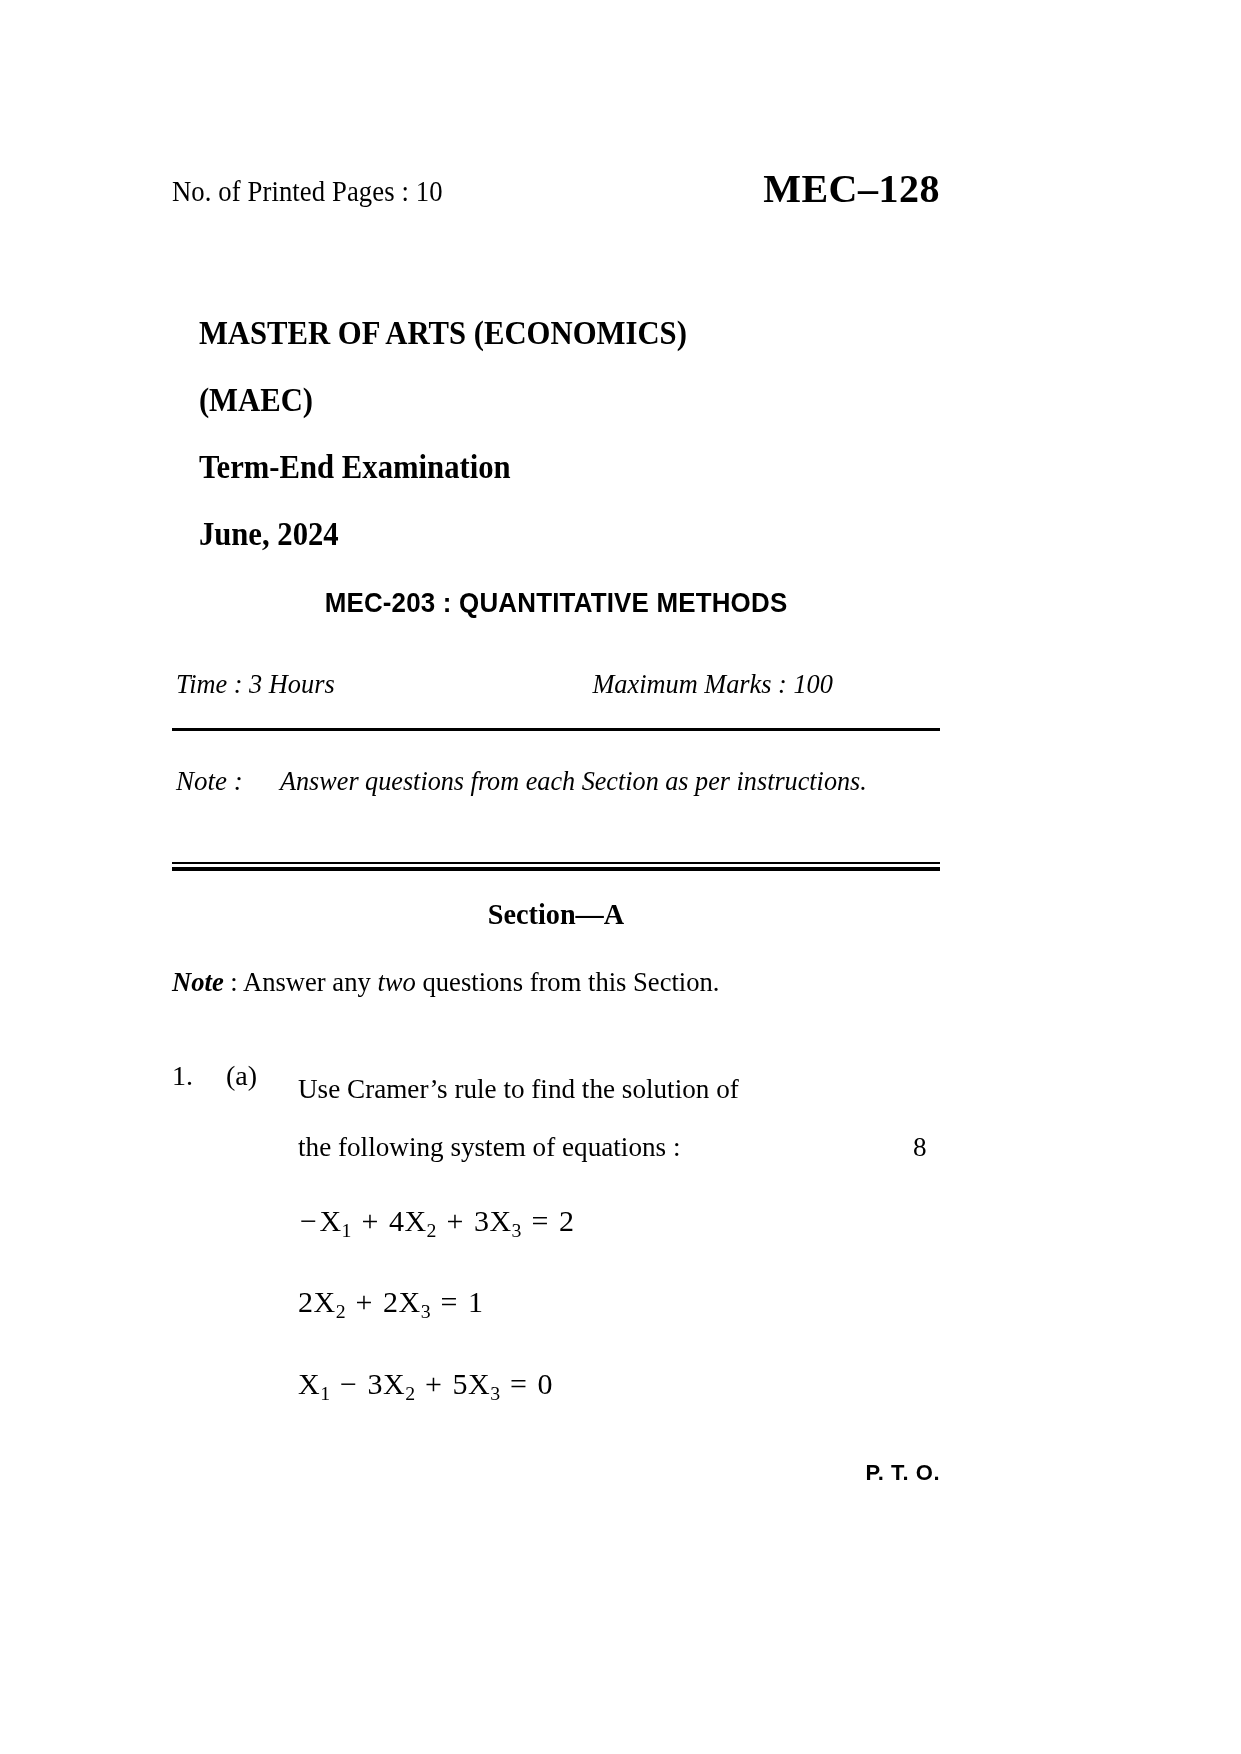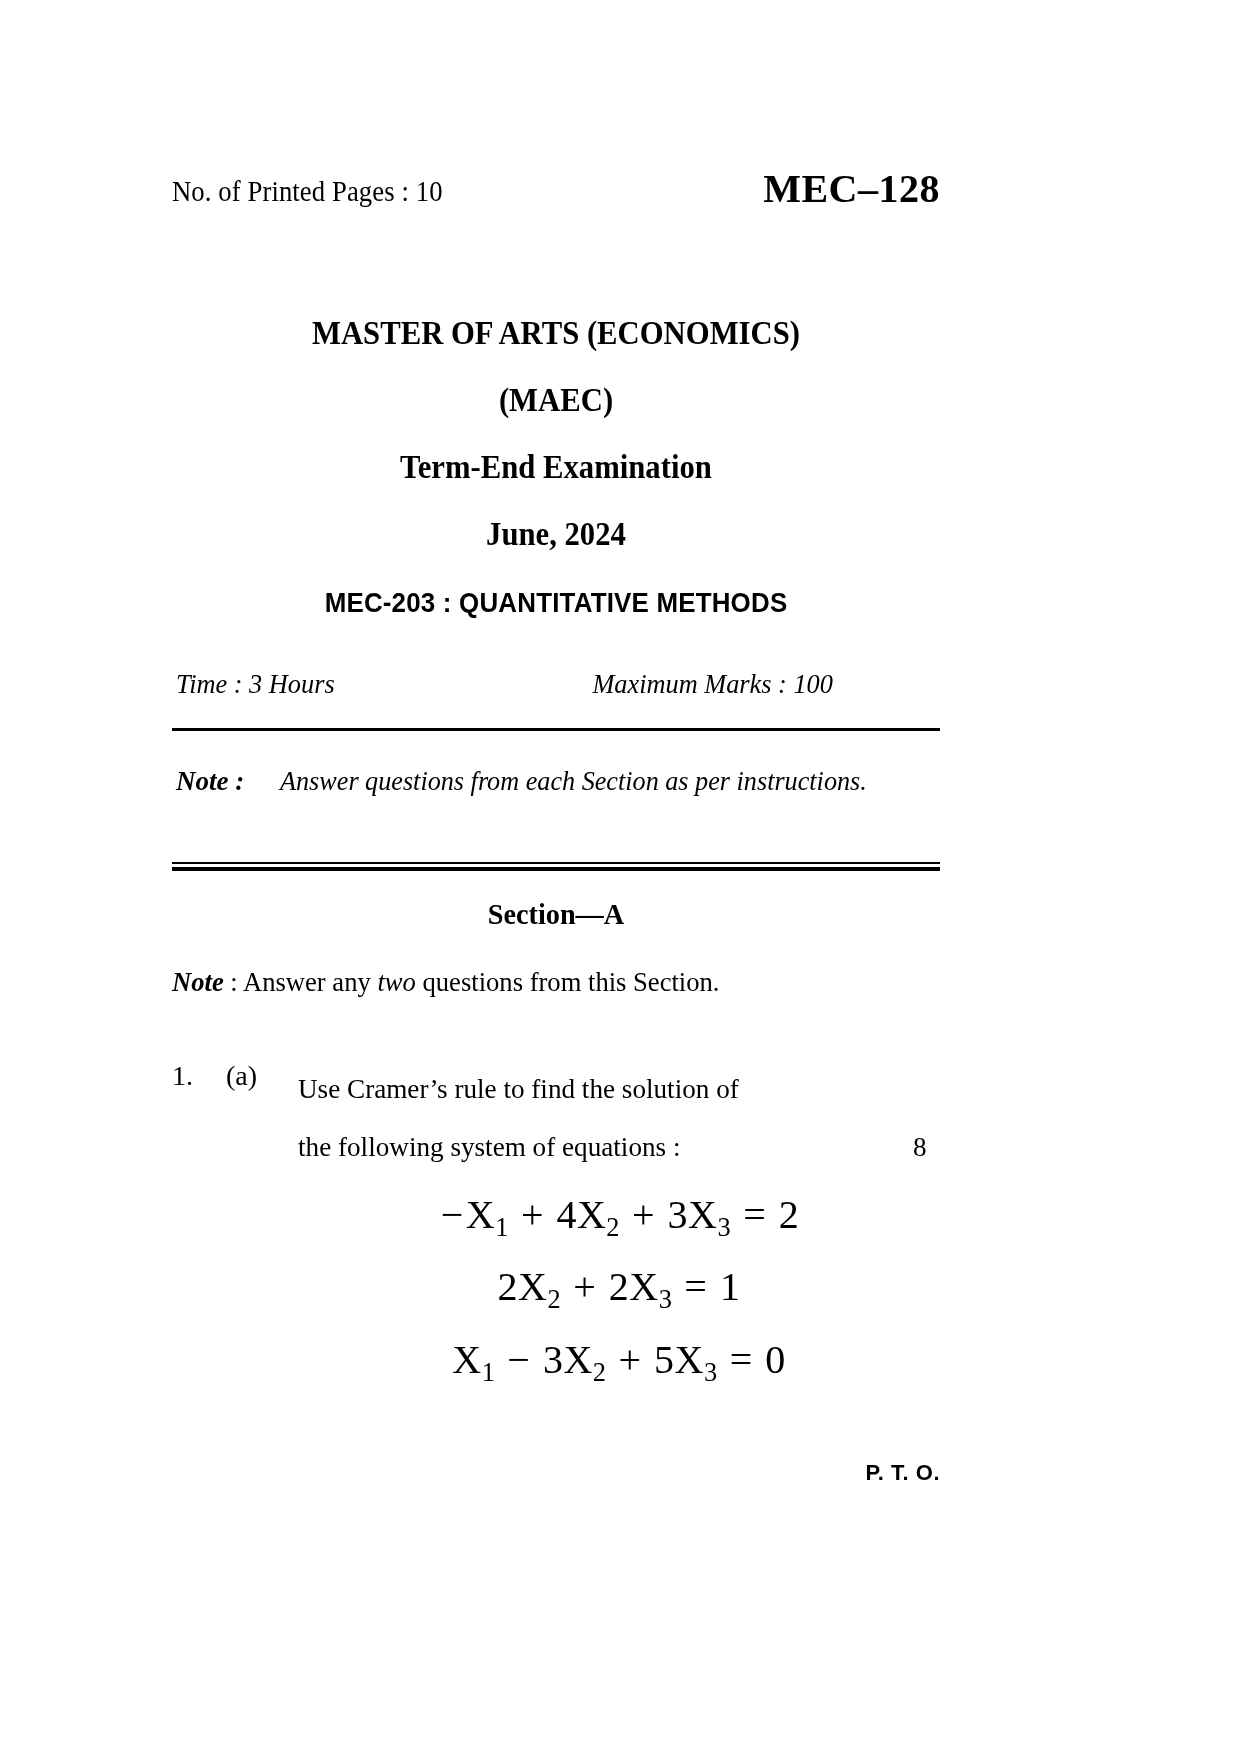--- a/index.html
+++ b/index.html
@@ -57,21 +57,21 @@
     letter-spacing: 0.5px;
     white-space: nowrap;
   }
 
   
   .title-block {
     position: absolute;
     top: 300px;
     left: 0;
     width: 768px;
-    text-align: center;
+    text-align: left;
   }
   .title-line {
     font-size: 33px;
     font-weight: bold;
     line-height: 67px;
     transform: scaleX(0.93);
     white-space: nowrap;
   }
   .title-line.l2 { font-size: 33px; }
   .title-line.l3 { font-size: 33px; }
@@ -130,21 +130,21 @@
     left: 4px;
     width: 762px;
     font-style: italic;
     font-size: 27px;
     line-height: 47px;
   }
   .note-block .nb-label {
     position: absolute;
     left: 0;
     top: 0;
-    font-weight: bold;
+    font-weight: normal;
     font-style: italic;
     white-space: nowrap;
   }
   .note-block .nb-body {
     margin-left: 104px;
     text-align: justify;
     text-align-last: left;
     transform: scaleX(0.97);
     transform-origin: left top;
   }
@@ -245,23 +245,23 @@
   }
 
   
   .equations {
     position: absolute;
     top: 1185px;
     left: 126px;
     width: 642px;
   }
   .eq {
-    text-align: center;
-    font-size: 40px;
-    line-height: 60px;
+    text-align: left;
+    font-size: 30px;
+    line-height: 72px;
     white-space: nowrap;
     letter-spacing: 0.5px;
   }
   .eq sub {
     font-size: 0.66em;
     vertical-align: -0.32em;
     letter-spacing: 0;
   }
   .eq .op {
     padding: 0 2px;

